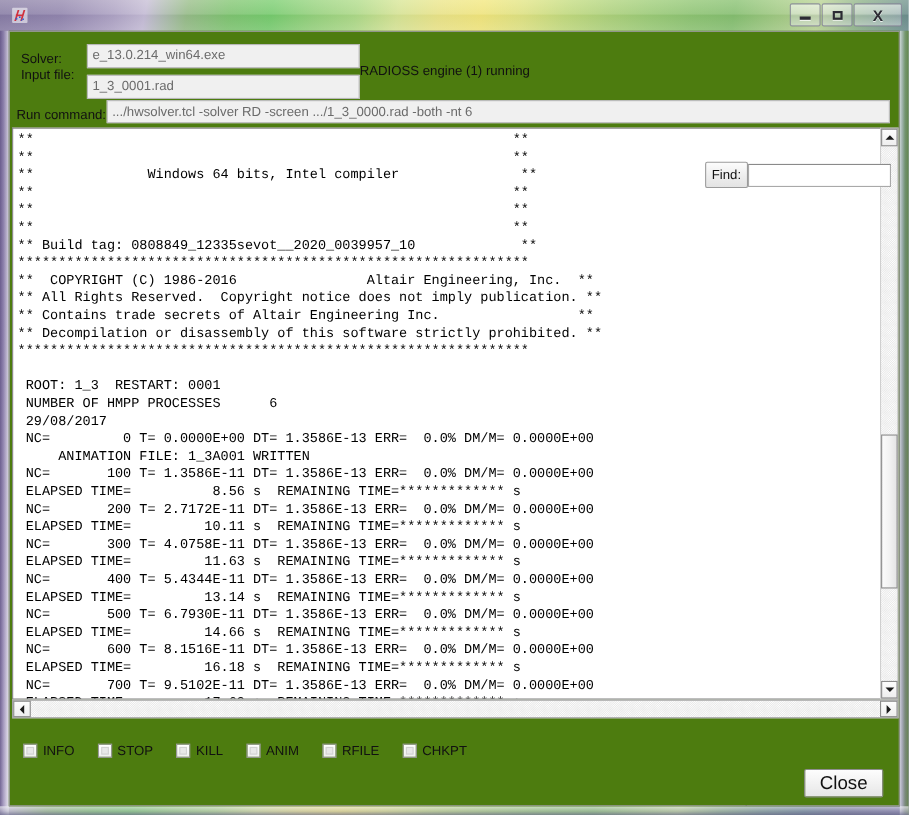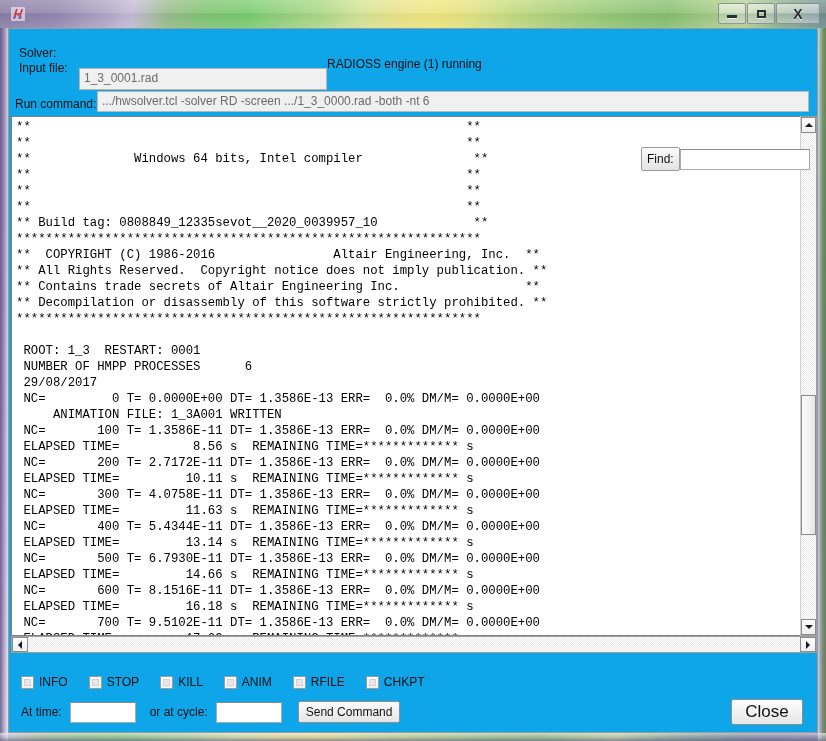--- a/index.html
+++ b/index.html
@@ -145,21 +145,21 @@
        rgba(190,190,205,0.55) 45%,
        rgba(240,240,245,0.70) 100%);
   }
 
   
   .client {
     position: absolute;
     left: 8px; top: 28px;
     width: 810px;
     height: 705px;
-    background: #0ea5e9;
+    background: #4d7c0f;
     border: 1px solid #9a9a9a;
     box-sizing: border-box;
     overflow: hidden;
   }
 
   .lbl {
     font-size: 12px;
     color: #111;
     white-space: nowrap;
   }
@@ -483,20 +483,21 @@
     </div>
   </div>
 
   <div class="frame-left"></div>
   <div class="frame-right"></div>
   <div class="frame-bottom"></div>
 
   <div class="client">
 
     <span class="lbl" style="position:absolute; left:10px; top:17px;">Solver:</span>
+    <div class="txtfield" style="left:70px; top:11px; width:248px; height:22px;">e_13.0.214_win64.exe</div>
 
     <span class="lbl" style="position:absolute; left:10px; top:32px;">Input file:</span>
     <div class="txtfield" style="left:70px; top:39px; width:248px; height:22px;">1_3_0001.rad</div>
 
     <span class="status-text" style="left:318px; top:28px;">RADIOSS engine (1) running</span>
 
     <span class="lbl" style="position:absolute; left:6px; top:68px;">Run command:</span>
     <div class="txtfield" style="left:88px; top:62px; width:712px; height:21px;">.../hwsolver.tcl -solver RD -screen .../1_3_0000.rad -both -nt 6</div>
 
     <div class="console-wrap">
@@ -582,27 +583,20 @@
       <label class="chk-item">
         <span class="chk-box"></span>
         <span class="chk-label">RFILE</span>
       </label>
       <label class="chk-item">
         <span class="chk-box"></span>
         <span class="chk-label">CHKPT</span>
       </label>
     </div>
 
-    <div class="bottom-row">
-      <span class="b-lbl">At time:</span>
-      <input class="small-input" type="text" style="margin-left: 8px;" value="">
-      <span class="b-lbl" style="margin-left:14px;">or at cycle:</span>
-      <input class="small-input" type="text" style="margin-left: 8px;" value="">
-      <div class="push-btn" style="margin-left:16px;">Send Command</div>
-    </div>
 
     <div class="view-menu">
       <span class="view-lbl">View</span>
       <span class="caret"></span>
     </div>
 
     <div class="close-btn">Close</div>
 
   </div>
 </div>

